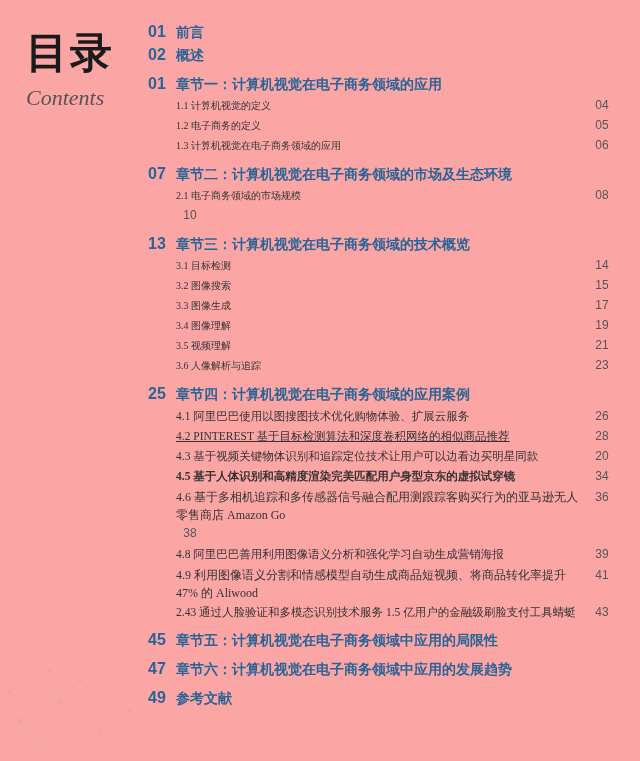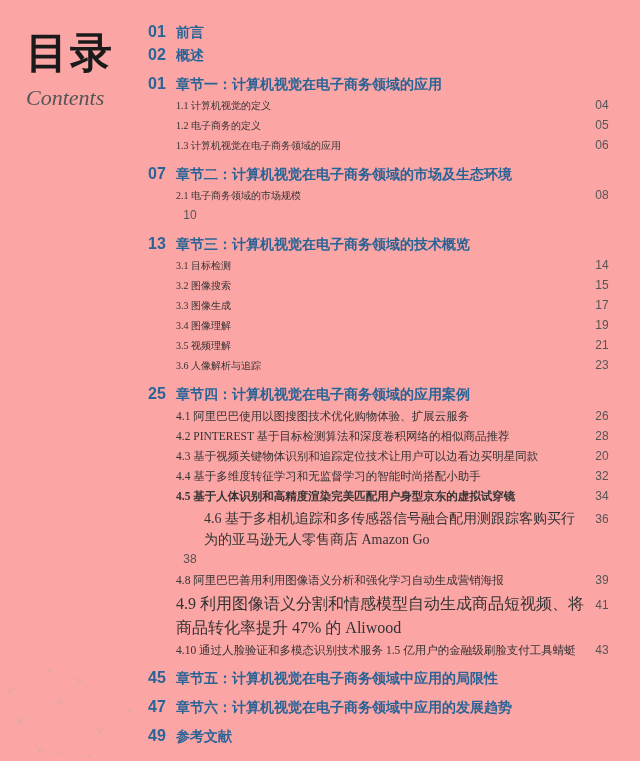--- a/index.html
+++ b/index.html
@@ -239,60 +239,55 @@
       <span class="toc-chapter-number">25</span>
       <span class="toc-chapter-text">章节四：计算机视觉在电子商务领域的应用案例</span>
     </div>
     <div class="toc-row sub-row">
       <span class="toc-number"></span>
       <span class="toc-text" style="font-size:11.5px;">4.1  阿里巴巴使用以图搜图技术优化购物体验、扩展云服务</span>
       <span class="toc-page">26</span>
     </div>
     <div class="toc-row sub-row">
       <span class="toc-number"></span>
-      <span class="toc-text" style="font-size:11.5px;">4.2  PINTEREST 基于目标检测算法和深度卷积网络的相似商品推荐</span>
+      <span class="toc-text" style="font-size:11.5px;text-decoration:underline;">4.2  PINTEREST 基于目标检测算法和深度卷积网络的相似商品推荐</span>
       <span class="toc-page">28</span>
     </div>
     <div class="toc-row sub-row">
       <span class="toc-number"></span>
       <span class="toc-text" style="font-size:11.5px;">4.3  基于视频关键物体识别和追踪定位技术让用户可以边看边买明星同款</span>
       <span class="toc-page">20</span>
     </div>
     <div class="toc-row sub-row">
       <span class="toc-number"></span>
-      <span class="toc-text" style="font-size:11.5px;">4.4  基于多维度转征学习和无监督学习的智能时尚搭配小助手</span>
-      <span class="toc-page">32</span>
-    </div>
-    <div class="toc-row sub-row">
-      <span class="toc-number"></span>
       <span class="toc-text" style="font-size:11.5px;font-weight:bold;">4.5  基于人体识别和高精度渲染完美匹配用户身型京东的虚拟试穿镜</span>
       <span class="toc-page">34</span>
     </div>
     <div class="toc-row sub-row">
       <span class="toc-number"></span>
-      <span class="toc-text" style="font-size:14px;margin-left:28px;">4.6  基于多相机追踪和多传感器信号融合配用测跟踪客购买行为的亚马逊无人零售商店 Amazon Go</span>
+      <span class="toc-text" style="font-size:12px;">4.6  基于多相机追踪和多传感器信号融合配用测跟踪客购买行为的亚马逊无人零售商店 Amazon Go</span>
       <span class="toc-page">36</span>
     </div>
     <div class="toc-row sub-row">
       <span class="toc-number"></span>
       <span class="toc-page">38</span>
     </div>
     <div class="toc-row sub-row">
       <span class="toc-number"></span>
       <span class="toc-text" style="font-size:11.5px;">4.8  阿里巴巴善用利用图像语义分析和强化学习自动生成营销海报</span>
       <span class="toc-page">39</span>
     </div>
     <div class="toc-row sub-row">
       <span class="toc-number"></span>
-      <span class="toc-text" style="font-size:16px;">4.9  利用图像语义分割和情感模型自动生成商品短视频、将商品转化率提升 47% 的 Aliwood</span>
+      <span class="toc-text" style="font-size:12px;">4.9  利用图像语义分割和情感模型自动生成商品短视频、将商品转化率提升 47% 的 Aliwood</span>
       <span class="toc-page">41</span>
     </div>
     <div class="toc-row sub-row">
       <span class="toc-number"></span>
-      <span class="toc-text" style="font-size:11.5px;">4.10  通过人脸验证和多模态识别技术服务 1.5 亿用户的金融级刷脸支付工具蜻蜓</span>
+      <span class="toc-text" style="font-size:11.5px;">2.43  通过人脸验证和多模态识别技术服务 1.5 亿用户的金融级刷脸支付工具蜻蜓</span>
       <span class="toc-page">43</span>
     </div>
 
     <div class="toc-row chapter-row">
       <span class="toc-chapter-number">45</span>
       <span class="toc-chapter-text">章节五：计算机视觉在电子商务领域中应用的局限性</span>
     </div>
 
     <div class="toc-row chapter-row">
       <span class="toc-chapter-number">47</span>

